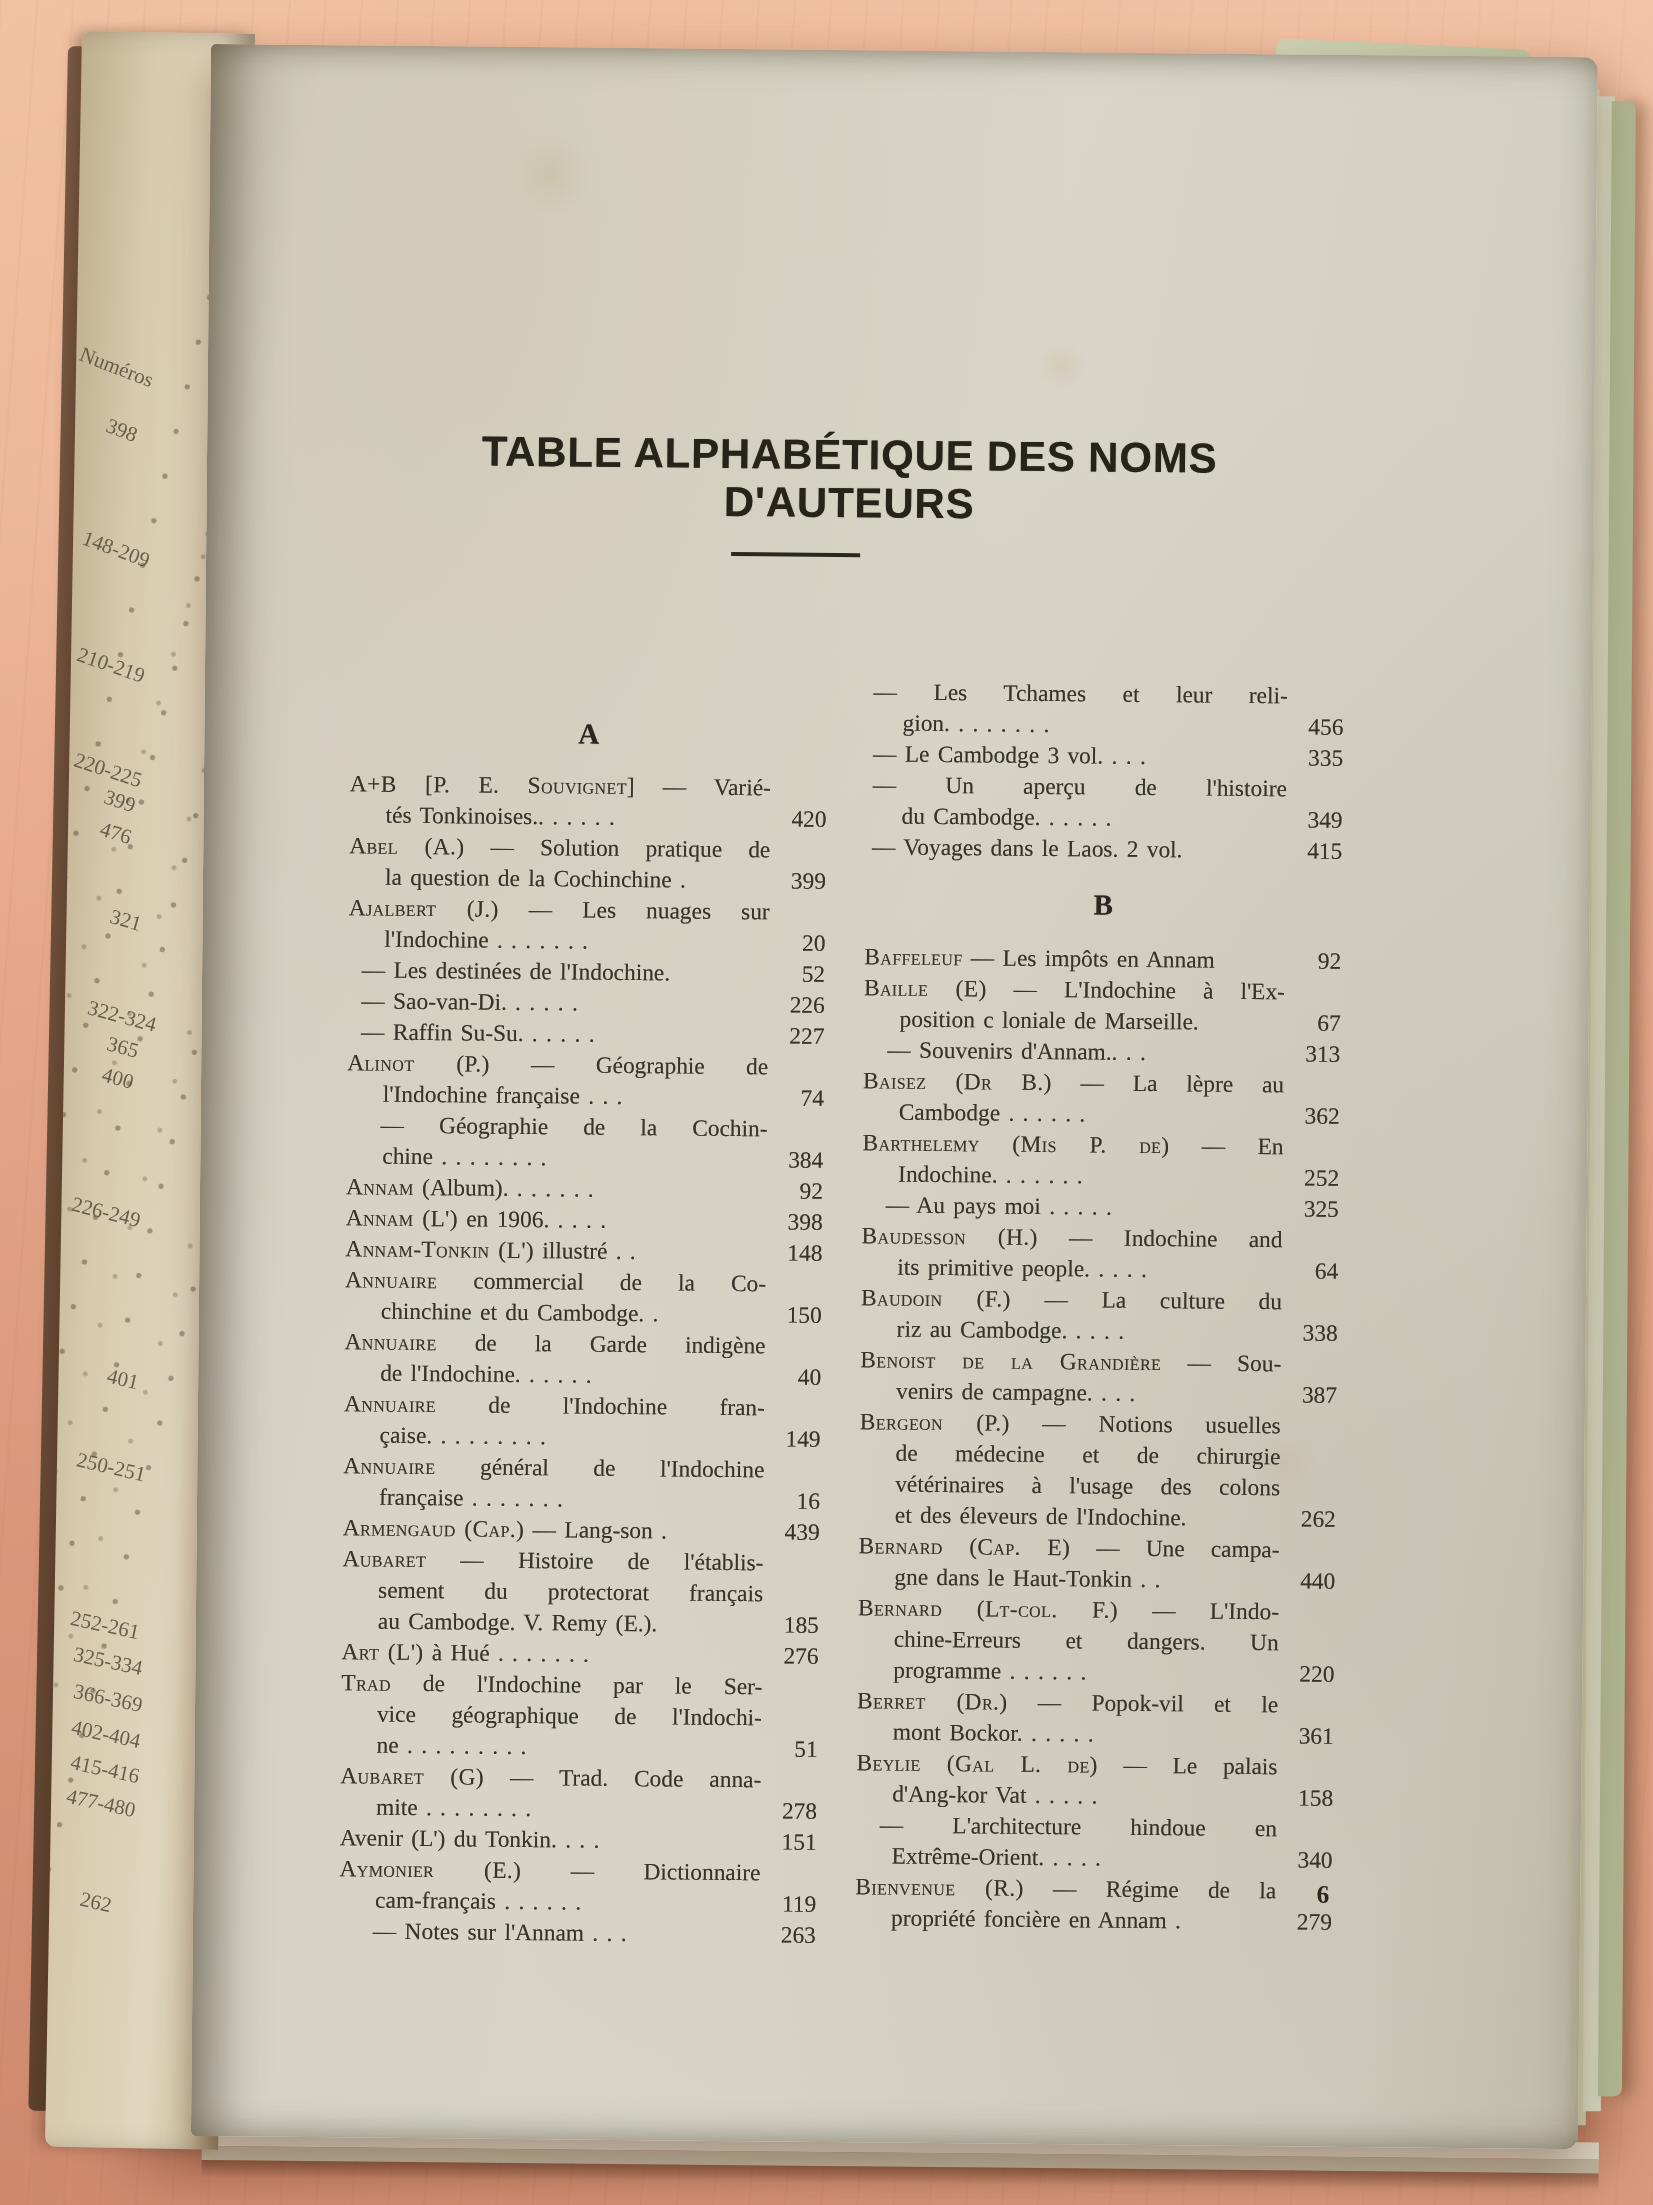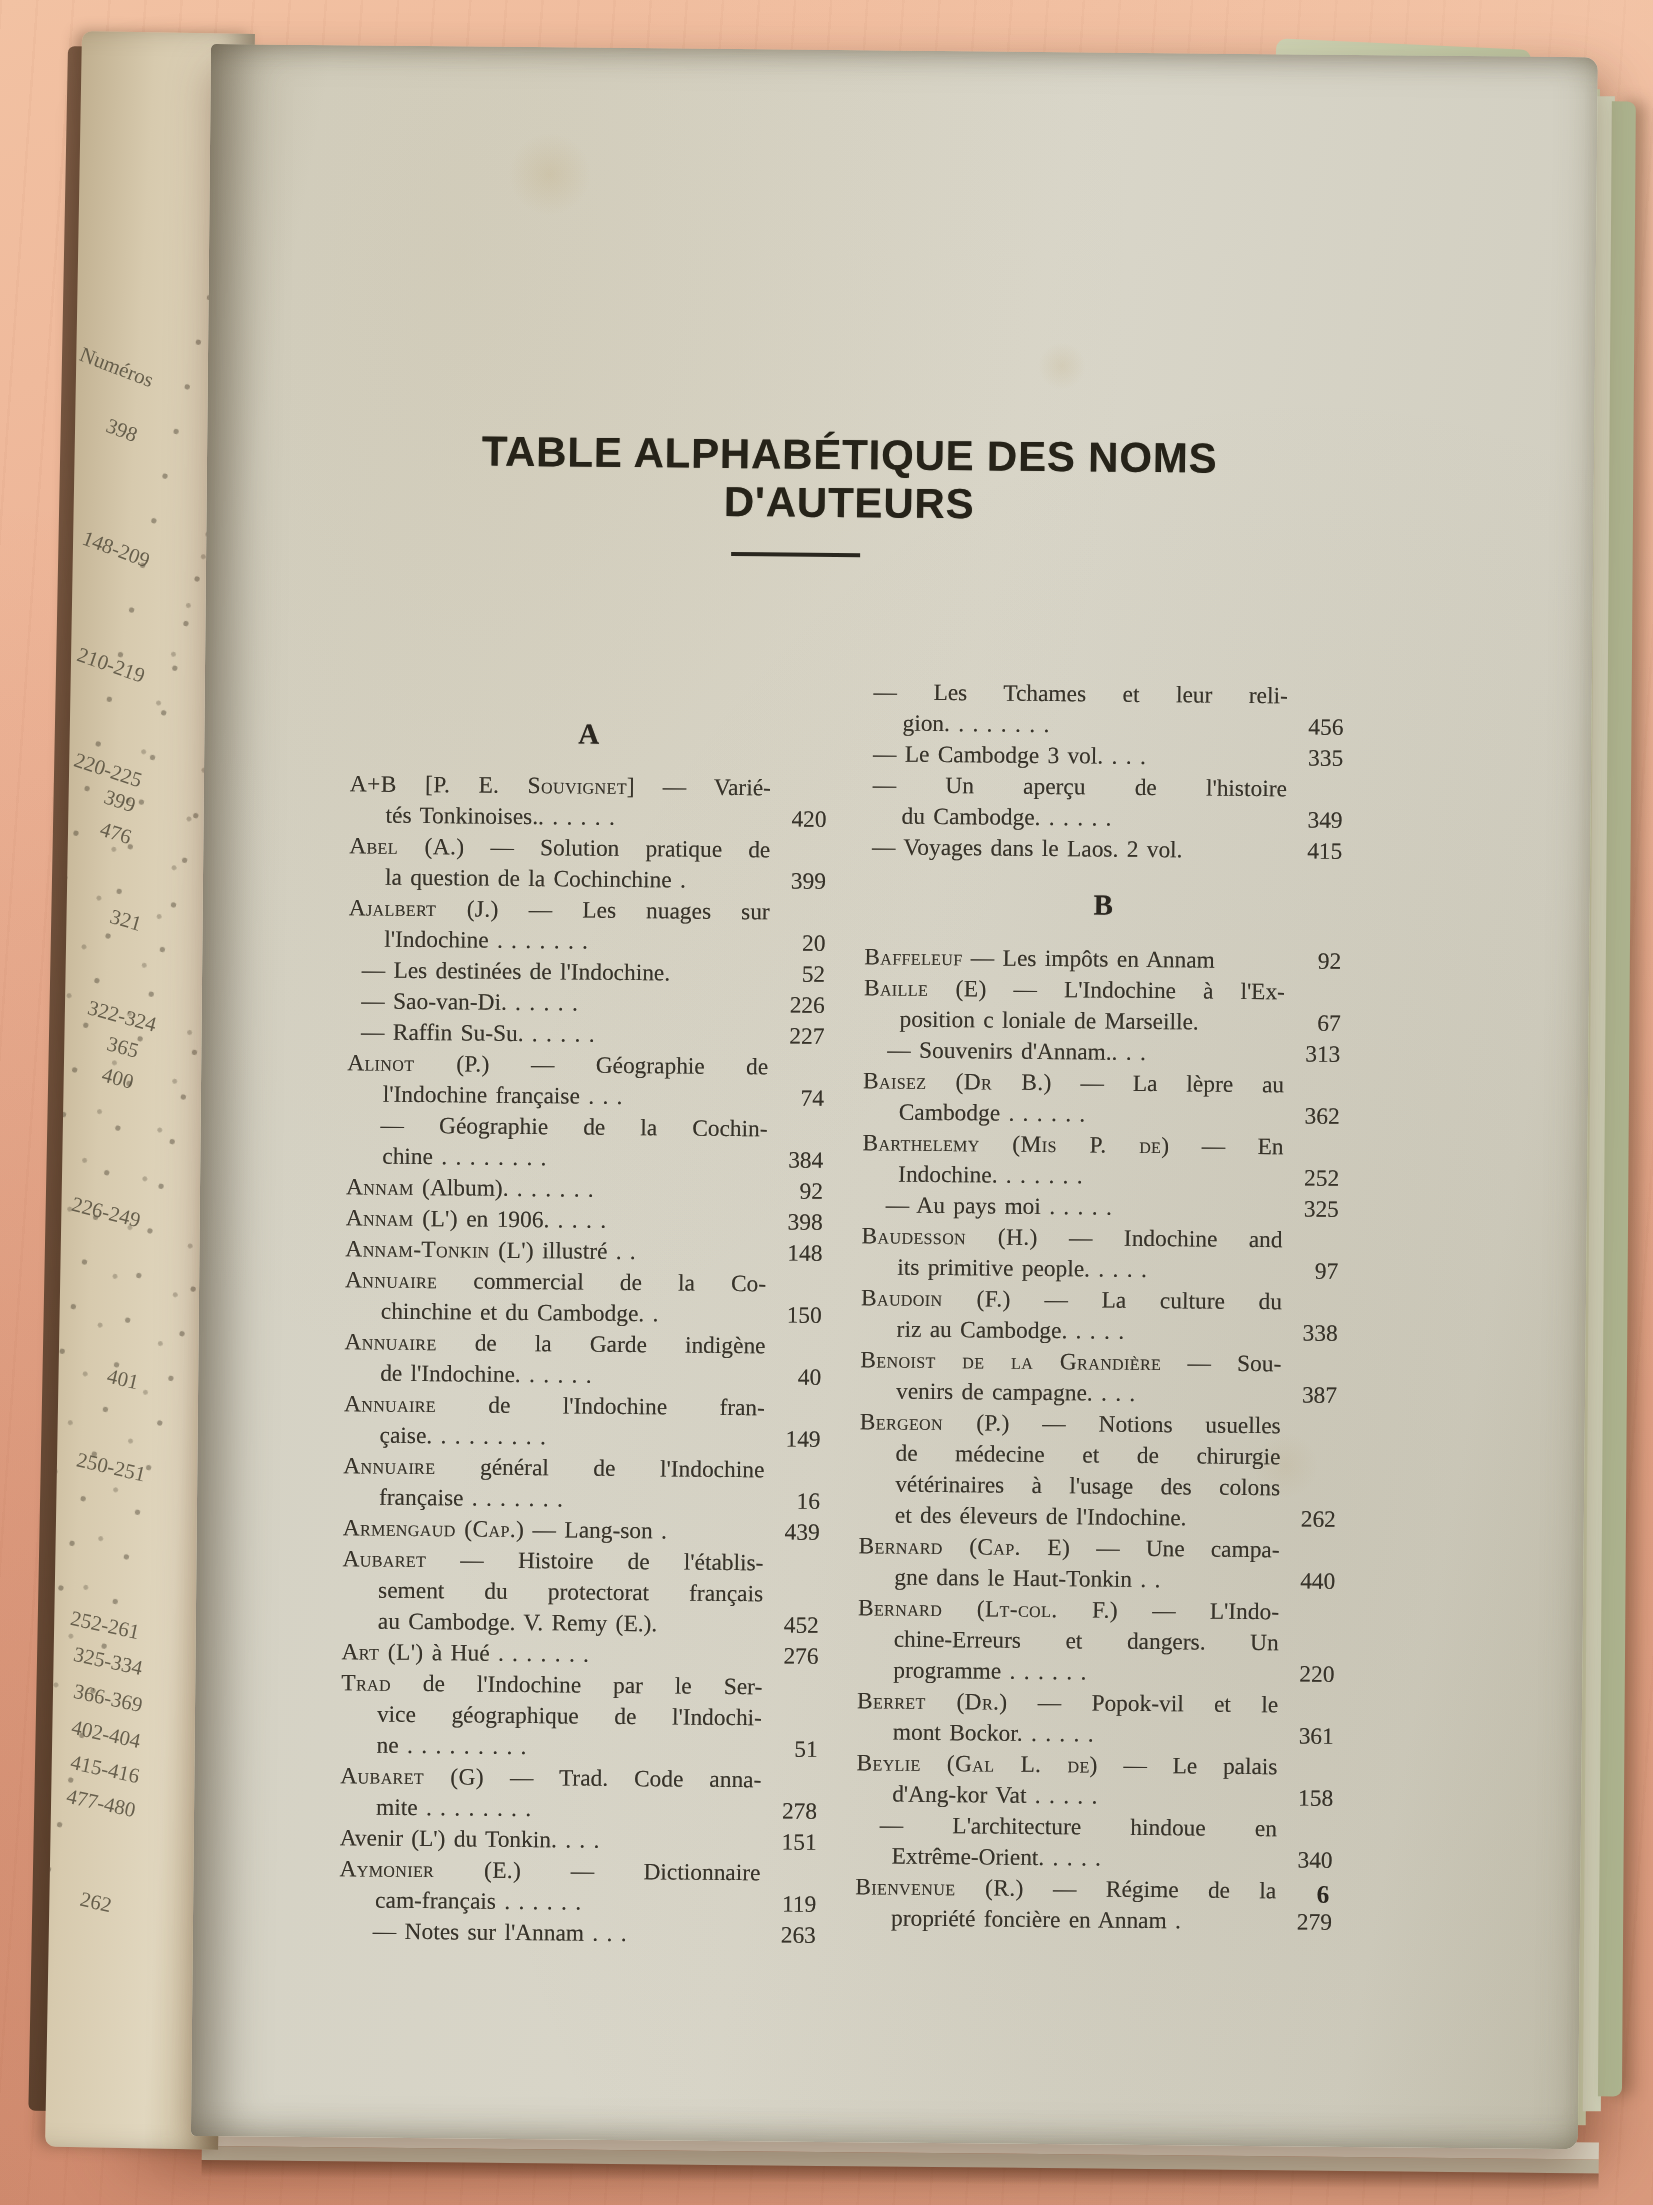--- a/index.html
+++ b/index.html
@@ -250,21 +250,21 @@
                   <div class="eline"><span class="sc">Armengaud (Cap.)</span> — Lang-son .</div>
                 </div>
                 <div class="epage">439</div>
               </div>
               <div class="entry">
                 <div class="etext">
                   <div class="eline jl"><span class="sc">Aubaret</span> — Histoire de l'établis-</div>
                   <div class="eline cont jl">sement du protectorat français</div>
                   <div class="eline cont">au Cambodge. V. Remy (E.).</div>
                 </div>
-                <div class="epage">452</div>
+                <div class="epage">185</div>
               </div>
               <div class="entry">
                 <div class="etext">
                   <div class="eline"><span class="sc">Art (L')</span> à Hué .  .  .  .  .  .  .</div>
                 </div>
                 <div class="epage">276</div>
               </div>
               <div class="entry">
                 <div class="etext">
                   <div class="eline jl"><span class="sc">Trad</span> de l'Indochine par le Ser-</div>
@@ -369,21 +369,21 @@
                 <div class="etext">
                   <div class="eline" style="padding-left: 24px;">— Au pays moi .  .  .  .  .</div>
                 </div>
                 <div class="epage">325</div>
               </div>
               <div class="entry">
                 <div class="etext">
                   <div class="eline jl"><span class="sc">Baudesson (H.)</span> — Indochine and</div>
                   <div class="eline cont">its primitive people. .  .  .  .</div>
                 </div>
-                <div class="epage">97</div>
+                <div class="epage">64</div>
               </div>
               <div class="entry">
                 <div class="etext">
                   <div class="eline jl"><span class="sc">Baudoin (F.)</span> — La culture du</div>
                   <div class="eline cont">riz au Cambodge. .  .  .  .</div>
                 </div>
                 <div class="epage">338</div>
               </div>
               <div class="entry">
                 <div class="etext">

